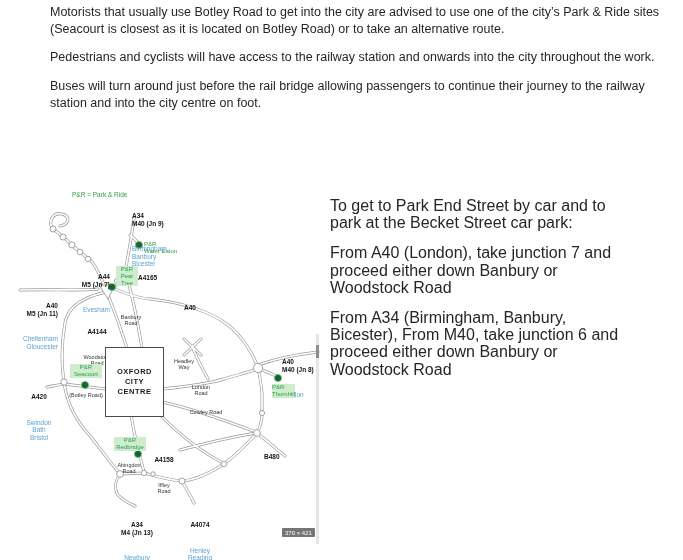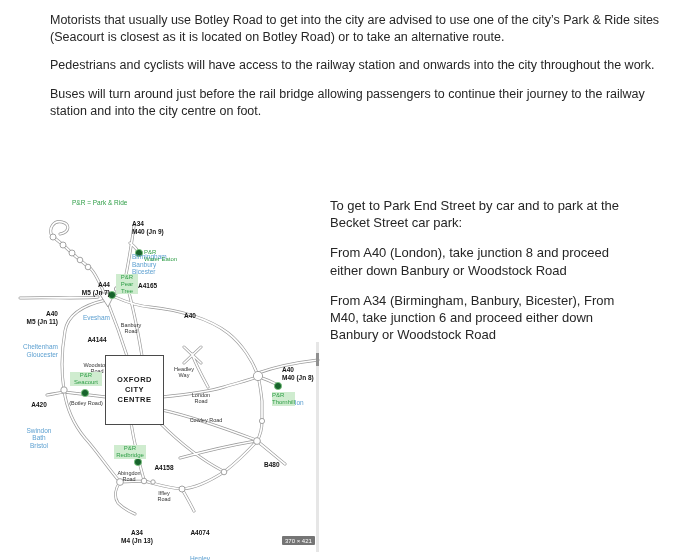--- a/index.html
+++ b/index.html
@@ -1,25 +1,25 @@
 <!DOCTYPE html>
 <html><head>
 <meta charset="utf-8">
 <style>
   html,body{margin:0;padding:0;}
   body{
     width:683px;height:560px;background:#ffffff;overflow:hidden;position:relative;
     font-family:"Liberation Sans",sans-serif;color:#262626;
   }
   .intro{position:absolute;left:50px;top:4px;width:615px;}
-  .intro p{margin:8px 0 11px 0;font-size:12.5px;line-height:17.2px;}
+  .intro p{margin:0 0 11px 0;font-size:12.5px;line-height:17.2px;}
   .directions{position:absolute;left:330px;top:197px;width:302px;}
-  .directions p{margin:0 0 13px 0;font-size:13px;line-height:17.2px;}
+  .directions p{margin:0 0 13px 0;font-size:16px;line-height:17.2px;}
   
-  .map-wrap{position:absolute;left:10px;top:196px;width:312px;height:356px;}
+  .map-wrap{position:absolute;left:10px;top:188px;width:312px;height:356px;}
   .map-wrap svg{position:absolute;left:0;top:0;}
   .casing{fill:none;stroke:#9a9a9a;stroke-width:3;stroke-linecap:round;stroke-linejoin:round;}
   .surface{fill:none;stroke:#ffffff;stroke-width:1.7;stroke-linecap:round;stroke-linejoin:round;}
   .rab{fill:#ffffff;stroke:#9a9a9a;stroke-width:0.9;}
   .prdot{fill:#17632c;stroke:#79c27e;stroke-width:0.9;}
   .mlabel{position:absolute;line-height:1.14;white-space:pre-line;}
   .mlabel span{display:block;white-space:pre-line;}
   .road-num{font-weight:bold;font-size:6.5px;color:#141414;}
   .dest{font-size:6.5px;color:#5b9fd0;}
   .road-name{font-size:5.5px;color:#333333;}
@@ -206,15 +206,15 @@
 CENTRE</div>
 
   <div class="size-badge">370 × 421</div>
   <div class="sb-track">
     <div class="sb-thumb"></div>
   </div>
 </div>
 
 <div class="directions">
   <p>To get to Park End Street by car and to park at the Becket Street car park:</p>
-  <p>From A40 (London), take junction 8 and proceed either down Banbury or Woodstock Road</p>
+  <p>From A40 (London), take junction 7 and proceed either down Banbury or Woodstock Road</p>
   <p>From A34 (Birmingham, Banbury, Bicester), From M40, take junction 6 and proceed either down Banbury or Woodstock Road</p>
 </div>
 
 </body></html>

